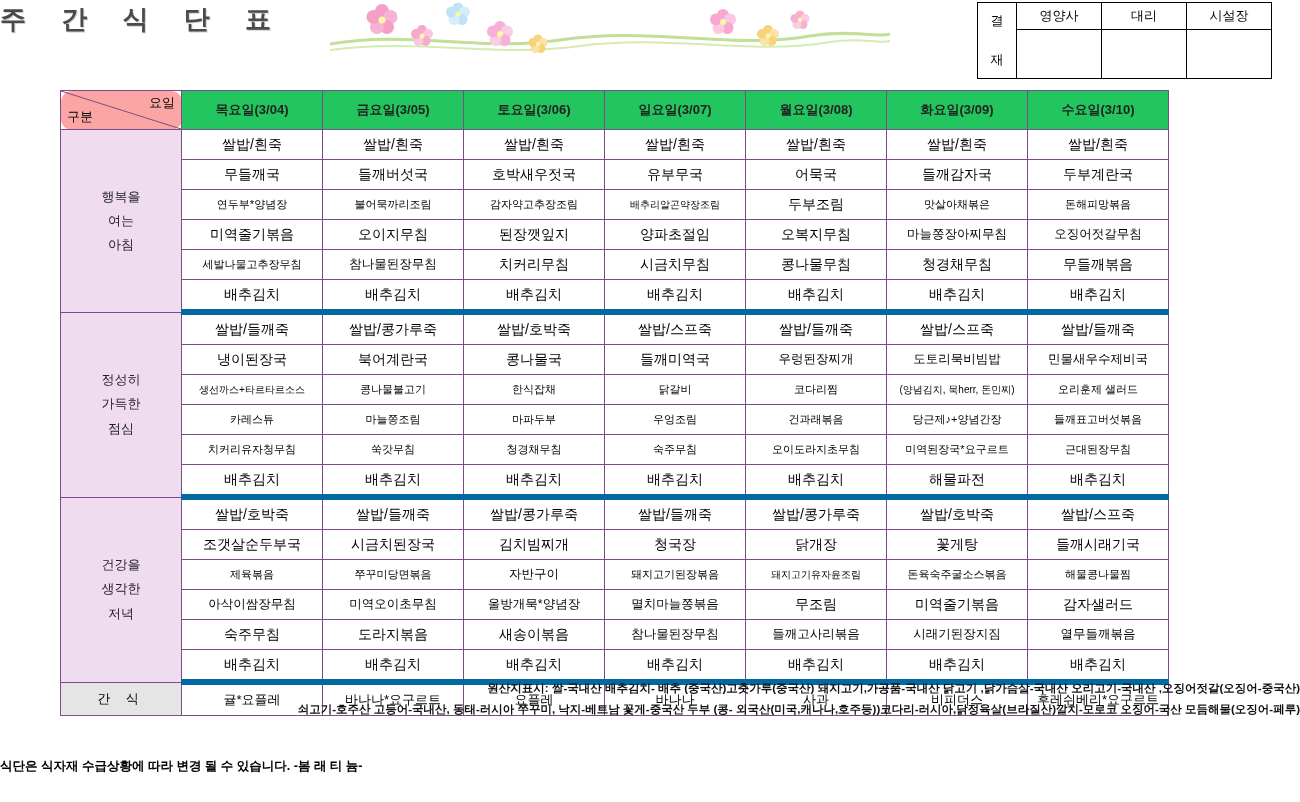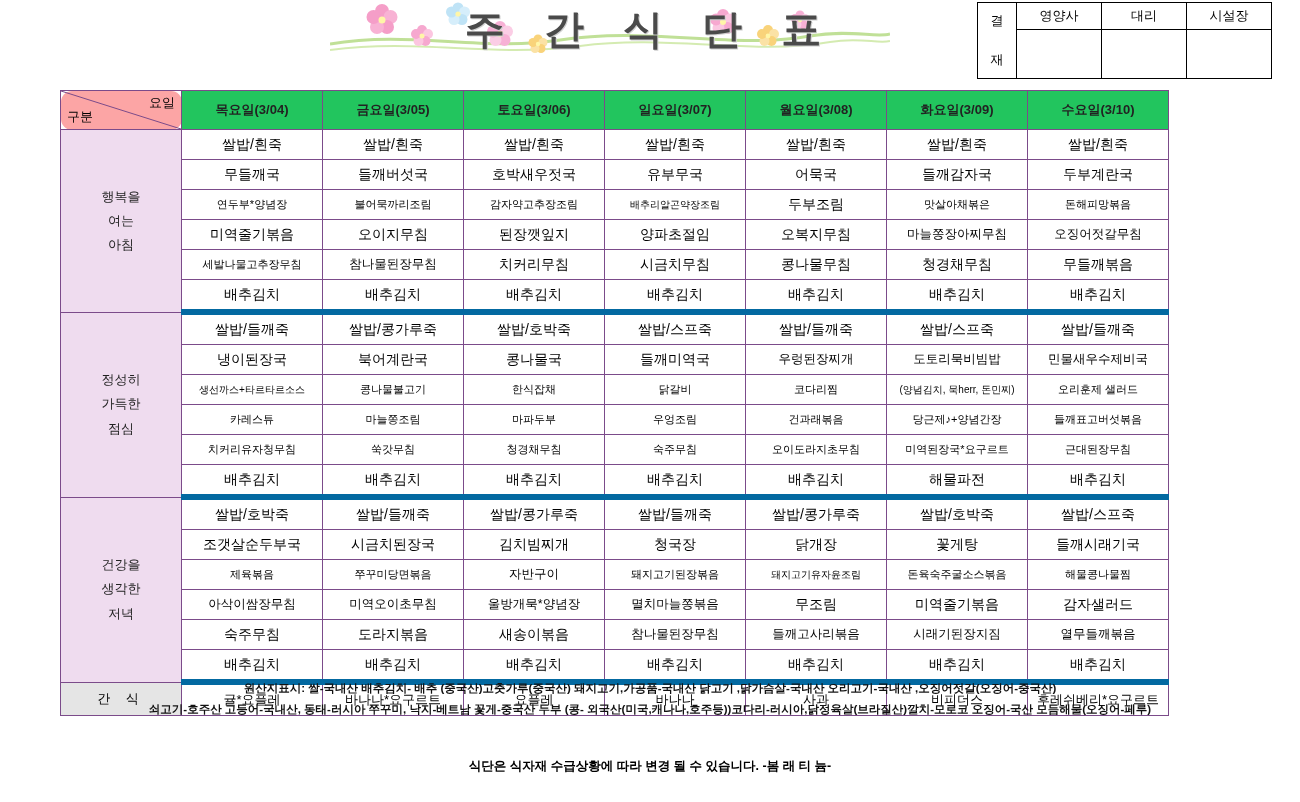--- a/index.html
+++ b/index.html
@@ -12,22 +12,21 @@
     position:relative;
   }
   
   .header{
     position:relative;
     height:88px;
   }
   .title{
     position:absolute;
     left:0;right:0;top:2px;
-    text-align:center;
-    font-size:40px;
+    font-size:26px;
     letter-spacing:14px;
     color:#4a4a4a;
     font-weight:bold;
     text-shadow:1px 1px 0 #cfcfcf;
   }
   .flowers{
     position:absolute;
     left:330px;top:0px;width:560px;height:60px;
     pointer-events:none;
   }
@@ -118,32 +117,32 @@
   .snack-label{
     height:30px;background:#e5e5e5;font-size:16px;letter-spacing:6px;
   }
   .snackcell{
     height:30px;font-size:14px;
   }
   
   .notes{
     position:absolute;
     left:0;right:0;top:678px;
-    text-align:center;
+    text-align:right;
   }
   .notes div{
     font-size:11.5px;
     line-height:1.85;
     font-weight:bold;
     color:#111;
   }
   .footnote{
     position:absolute;
     left:0;right:0;top:758px;
-    text-align:center;
+    text-align:left;
     font-size:12.5px;
     font-weight:bold;
   }
 </style>
 </head>
 <body>
 
 <div class="header">
 
   <svg class="flowers" viewBox="0 0 560 60">

